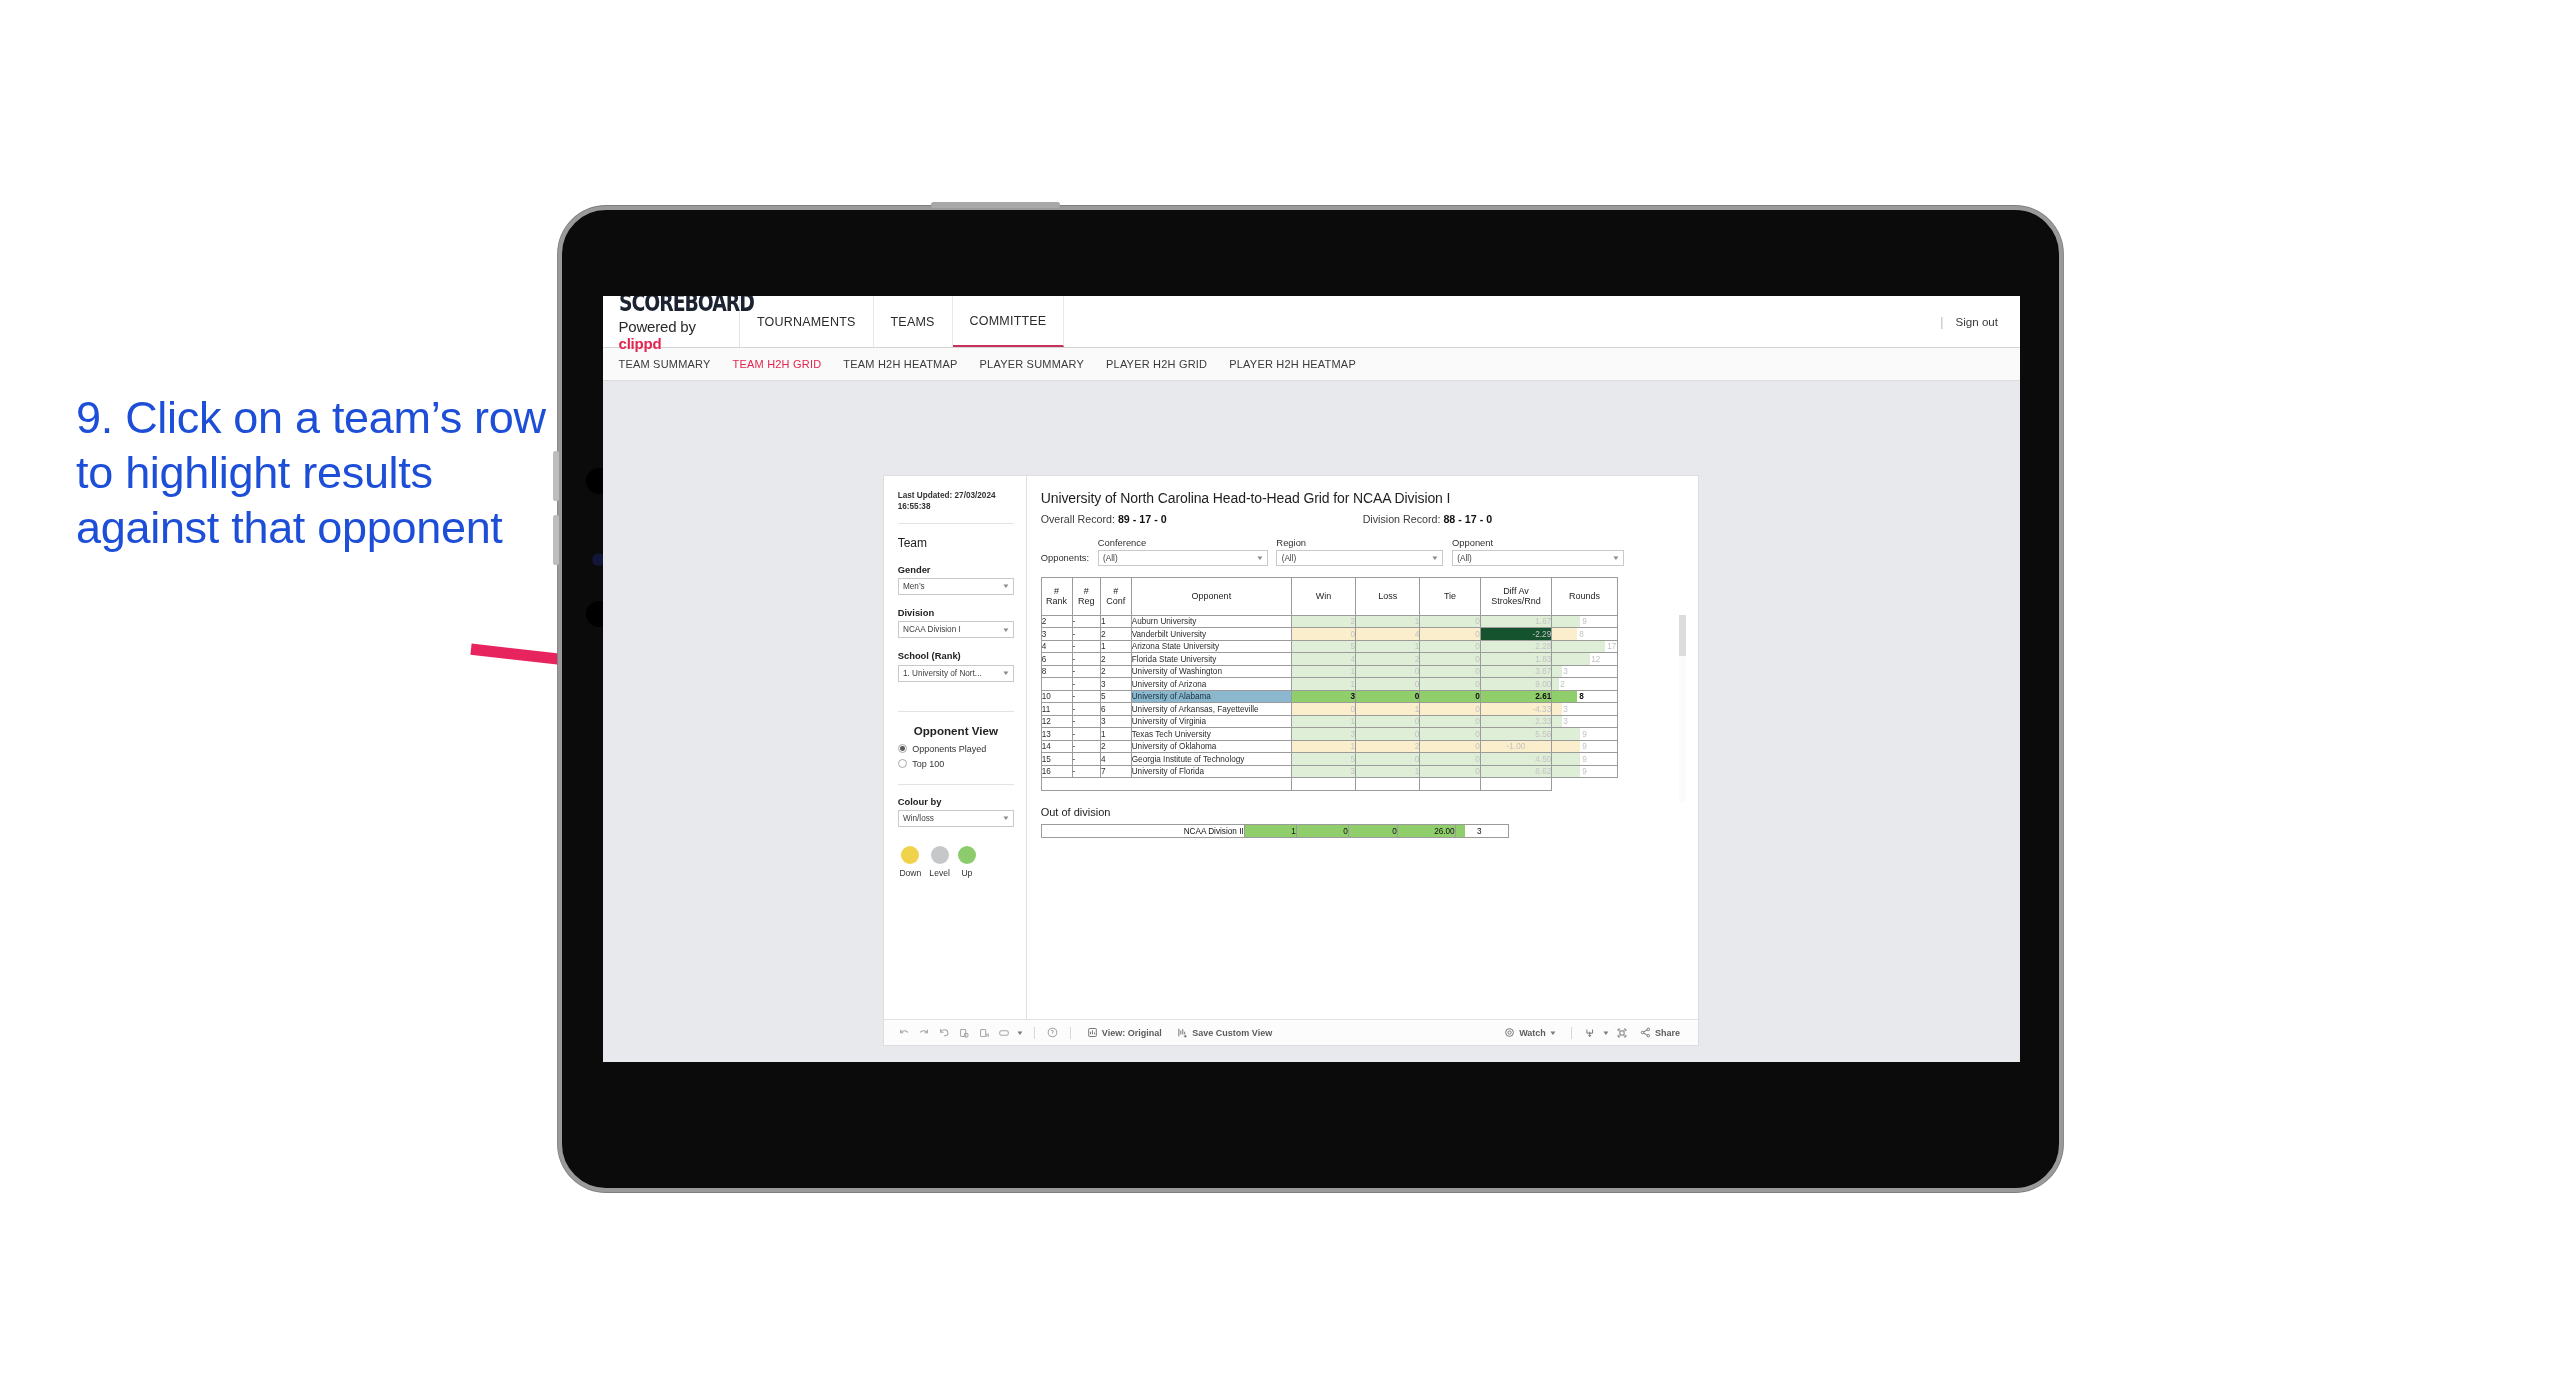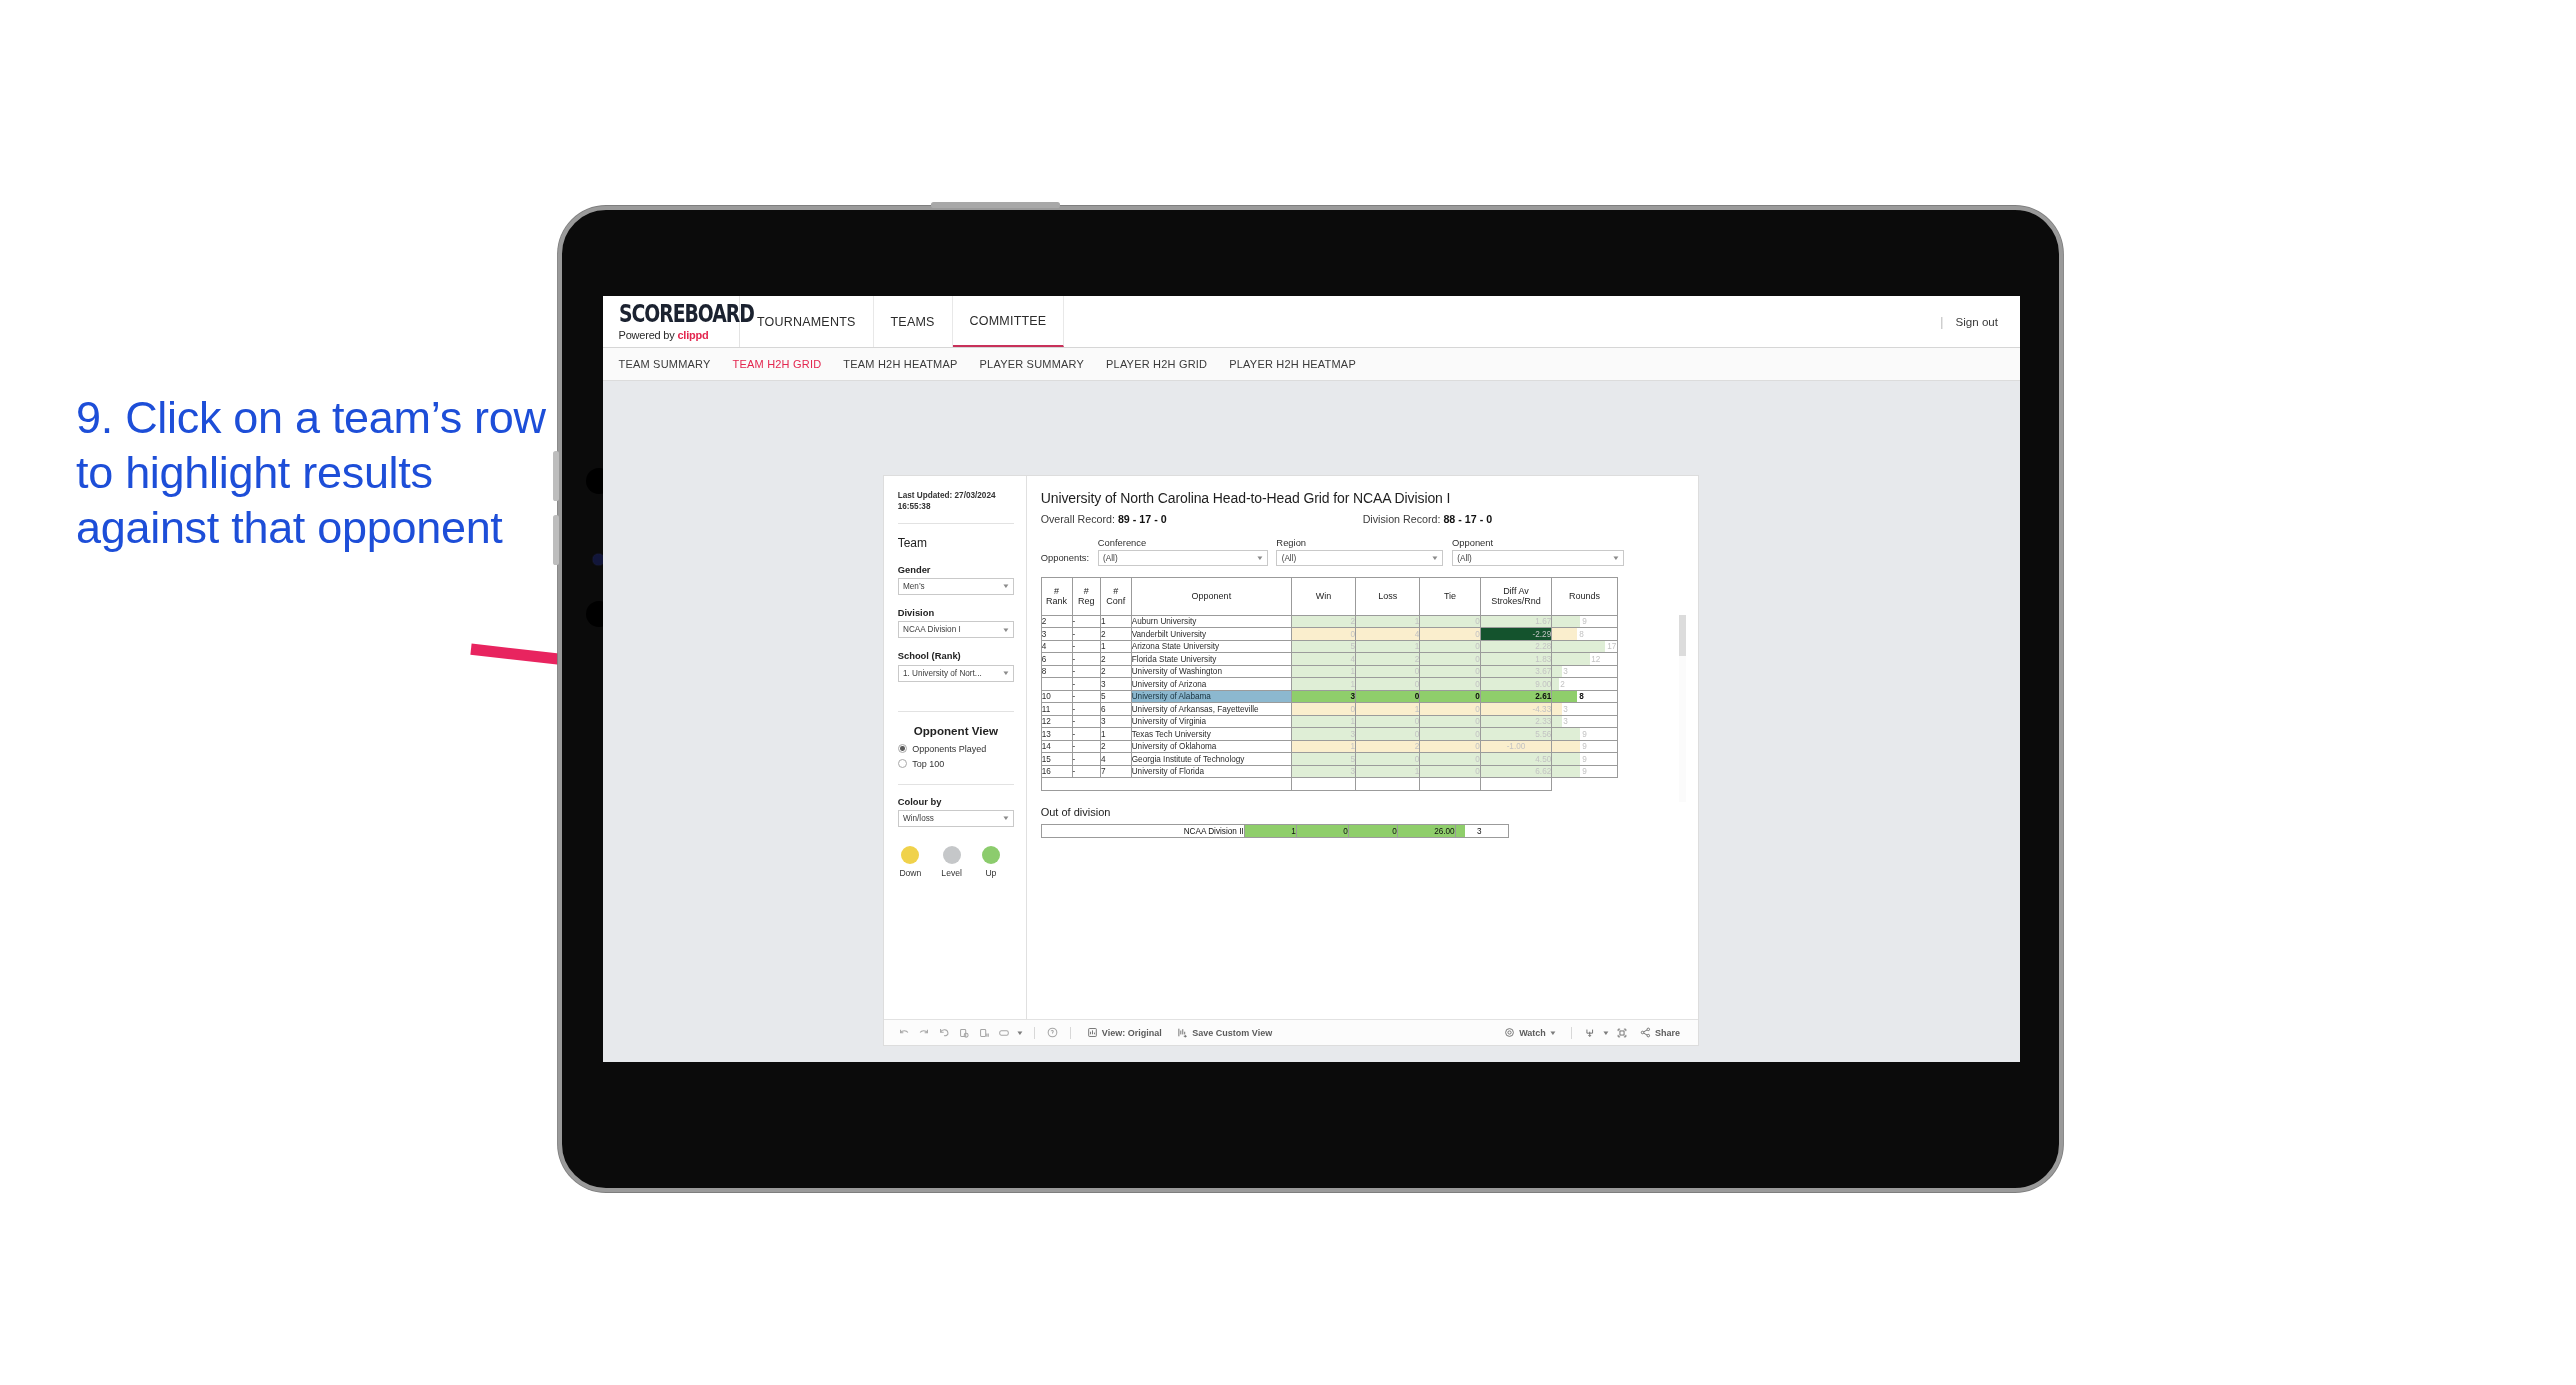--- a/index.html
+++ b/index.html
@@ -67,21 +67,21 @@
     width: 137px; display:flex; flex-direction:column; justify-content:center;
     padding-left: 15.5px; border-right: 0.9px solid #e3e3e3;
   }
   .logo-main {
     font-family: "DejaVu Sans", sans-serif;
     font-weight: 700; font-size: 20px; letter-spacing: -1.1px;
     color: #1b2230; line-height: 1;
     transform: scaleY(1.25) scaleX(0.94); transform-origin: left center;
   }
   .logo-sub {
-    font-size: 11px; color: #2a2a2a; margin-top: 6px; letter-spacing: -0.2px;
+    font-size: 15px; color: #2a2a2a; margin-top: 6px; letter-spacing: -0.2px;
   }
   .logo-sub .brand { color: #e3264f; font-weight: 700; }
 
   .topnav { display: flex; align-items: stretch; }
   .topnav-item {
     display: flex; align-items: center; padding: 0 17px;
     font-size: 12.5px; color: #2b2b2b; letter-spacing: 0.2px;
     border-right: 0.9px solid #e8e8e8; cursor: pointer; white-space: nowrap;
   }
   .topnav-item.active { border-bottom: 2.6px solid #c8315a; }
@@ -131,21 +131,21 @@
   .select .caret {
     margin-left: auto; font-size: 6px; color: #8b8b8b; transform: scaleX(1.4);
   }
   .radio-row { display: flex; align-items: center; gap: 5.2px; margin-top: 5.2px; font-size: 9px; color: #333; cursor: pointer; }
   .radio {
     width: 9.4px; height: 9.4px; border-radius: 50%;
     border: 0.9px solid #a9a9a9; background: #fff;
     display:flex; align-items:center; justify-content:center; flex: none;
   }
   .radio.on::after { content:""; width:4.3px; height:4.3px; border-radius:50%; background:#5b5b5b; }
-  .legend-row { display:flex; gap: 20px; margin-top: 19px; padding-left: 1.7px; }
+  .legend-row { display:flex; gap: 8px; margin-top: 19px; padding-left: 1.7px; }
   .legend-item { display:flex; flex-direction:column; align-items:center; gap: 4.3px; }
   .dot { width: 18px; height: 18px; border-radius: 50%; }
   .legend-lbl { font-size: 8.6px; color: #333; }
 
   
   .main { flex: 1; min-width: 0; padding: 13.7px 13.7px 0 13.7px; position: relative; }
   .viz-title { font-size: 14px; color: #1e1e1e; font-weight: 400; letter-spacing: -0.1px; }
   .records { display:flex; margin-top: 6.9px; font-size: 10.7px; color: #3b3b3b; }
   .records .rec2 { margin-left: 196px; }
   .records b { color: #111; font-weight: 700; }

